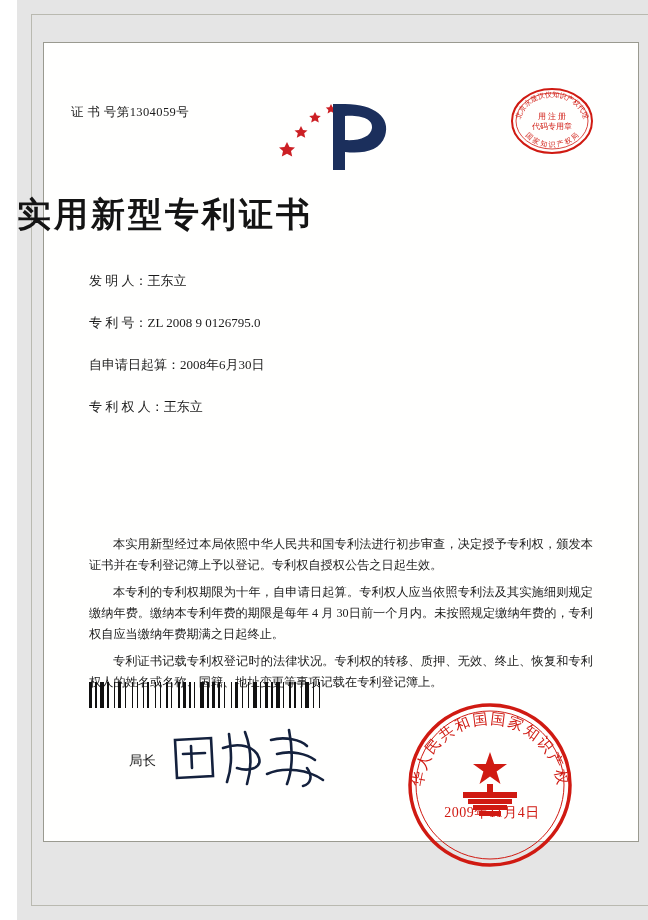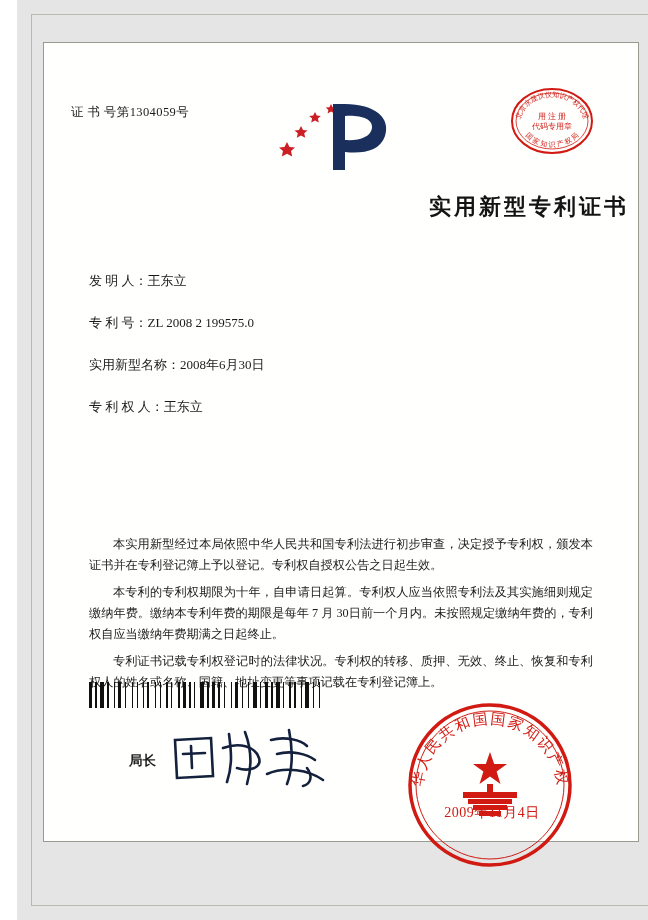--- a/index.html
+++ b/index.html
@@ -70,22 +70,22 @@
     width: 86px;
     height: 86px;
   }
 
   
   .title {
     position: absolute;
     left: 0;
     top: 192px;
     width: 612px;
-    text-align: right;
-    font-size: 22px;
+    text-align: left;
+    font-size: 34px;
     font-weight: bold;
     letter-spacing: 3px;
     color: #141414;
     font-family: "Liberation Serif", "DejaVu Serif", serif;
   }
 
   
   .fields {
     position: absolute;
     left: 72px;
@@ -141,21 +141,20 @@
     margin-right: 1px;
   }
 
   
   .sig-label {
     position: absolute;
     left: 112px;
     top: 752px;
     font-size: 13.5px;
     color: #1b1b1b;
-    font-weight: bold;
   }
   .signature {
     position: absolute;
     left: 150px;
     top: 724px;
     width: 180px;
     height: 70px;
   }
 
   
@@ -229,33 +228,33 @@
     </svg>
   </div>
 
   <div class="title">实用新型专利证书</div>
 
   <div class="fields">
     <div class="field-row">
       <span class="field-label">发  明  人：</span><span class="field-value">王东立</span>
     </div>
     <div class="field-row">
-      <span class="field-label">专  利  号：</span><span class="field-value">ZL 2008 2 199575.0</span>
+      <span class="field-label">专  利  号：</span><span class="field-value">ZL 2008 9 0126795.0</span>
     </div>
     <div class="field-row">
-      <span class="field-label">实用新型名称：</span><span class="field-value">2008年6月30日</span>
+      <span class="field-label">自申请日起算：</span><span class="field-value">2008年6月30日</span>
     </div>
     <div class="field-row">
       <span class="field-label">专 利 权 人：</span><span class="field-value">王东立</span>
     </div>
   </div>
 
   <div class="body-text">
     <p>本实用新型经过本局依照中华人民共和国专利法进行初步审查，决定授予专利权，颁发本证书并在专利登记簿上予以登记。专利权自授权公告之日起生效。</p>
-    <p>本专利的专利权期限为十年，自申请日起算。专利权人应当依照专利法及其实施细则规定缴纳年费。缴纳本专利年费的期限是每年 7 月 30日前一个月内。未按照规定缴纳年费的，专利权自应当缴纳年费期满之日起终止。</p>
+    <p>本专利的专利权期限为十年，自申请日起算。专利权人应当依照专利法及其实施细则规定缴纳年费。缴纳本专利年费的期限是每年 4 月 30日前一个月内。未按照规定缴纳年费的，专利权自应当缴纳年费期满之日起终止。</p>
     <p>专利证书记载专利权登记时的法律状况。专利权的转移、质押、无效、终止、恢复和专利权人的姓名或名称、国籍、地址变更等事项记载在专利登记簿上。</p>
   </div>
 
   <div class="barcode">
       <i style="width: 3px;"></i>
       <i style="width: 1px; background: transparent;"></i>
       <i style="width: 2px;"></i>
       <i style="width: 1px; background: transparent;"></i>
       <i style="width: 4px;"></i>
       <i style="width: 1px; background: transparent;"></i>

